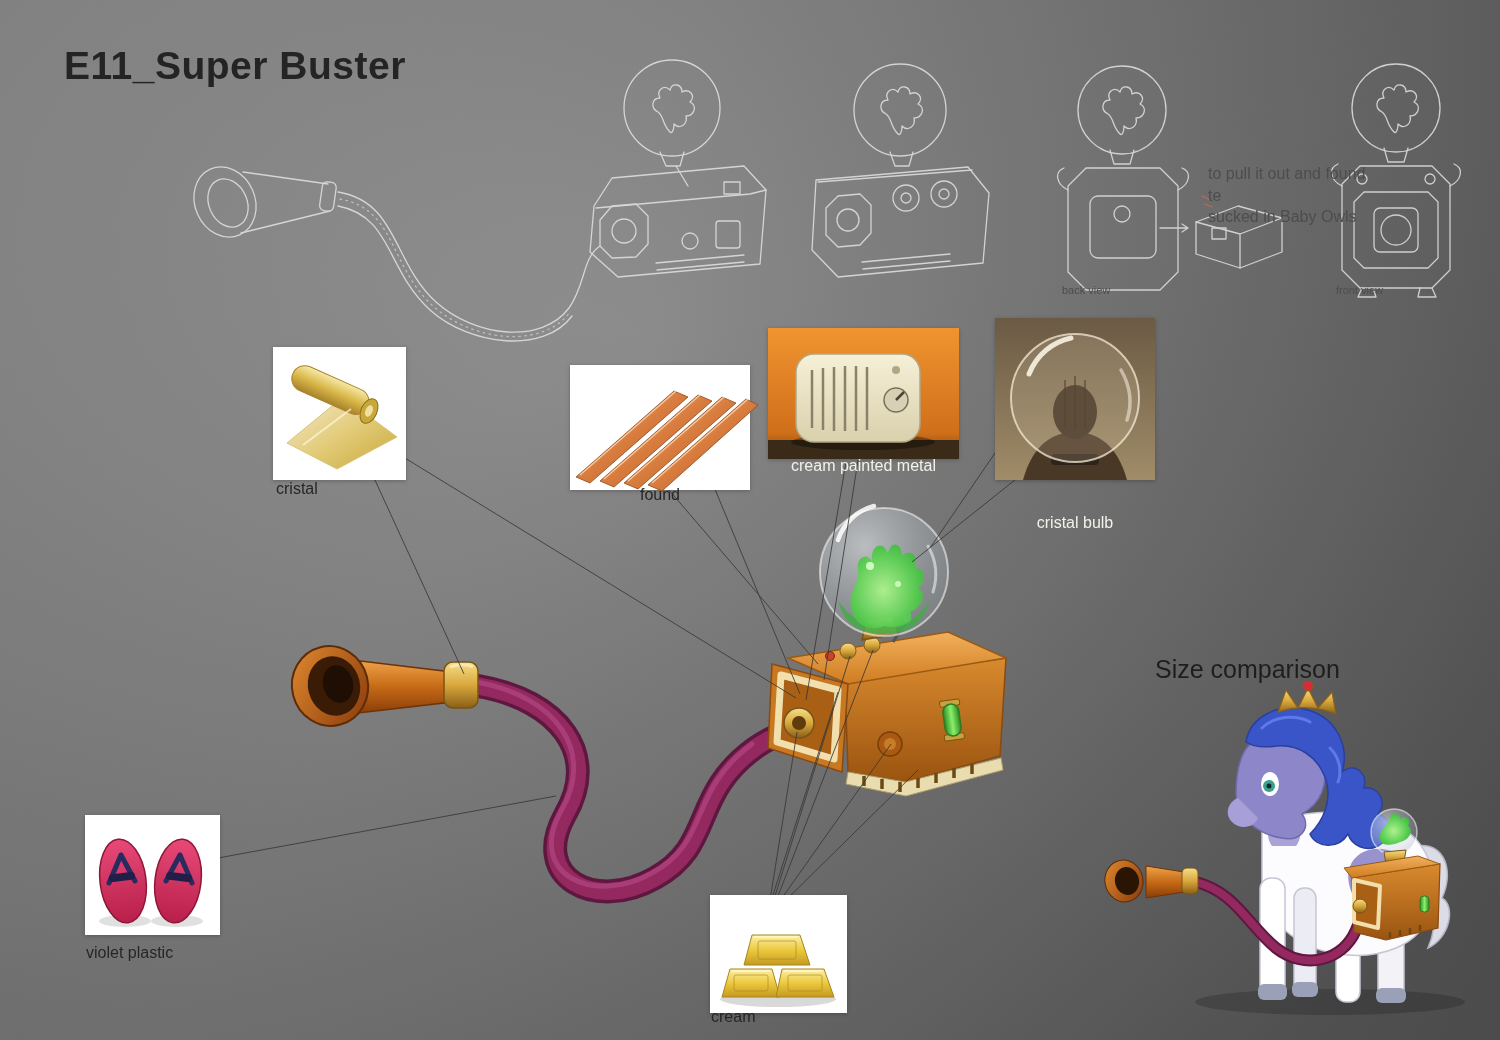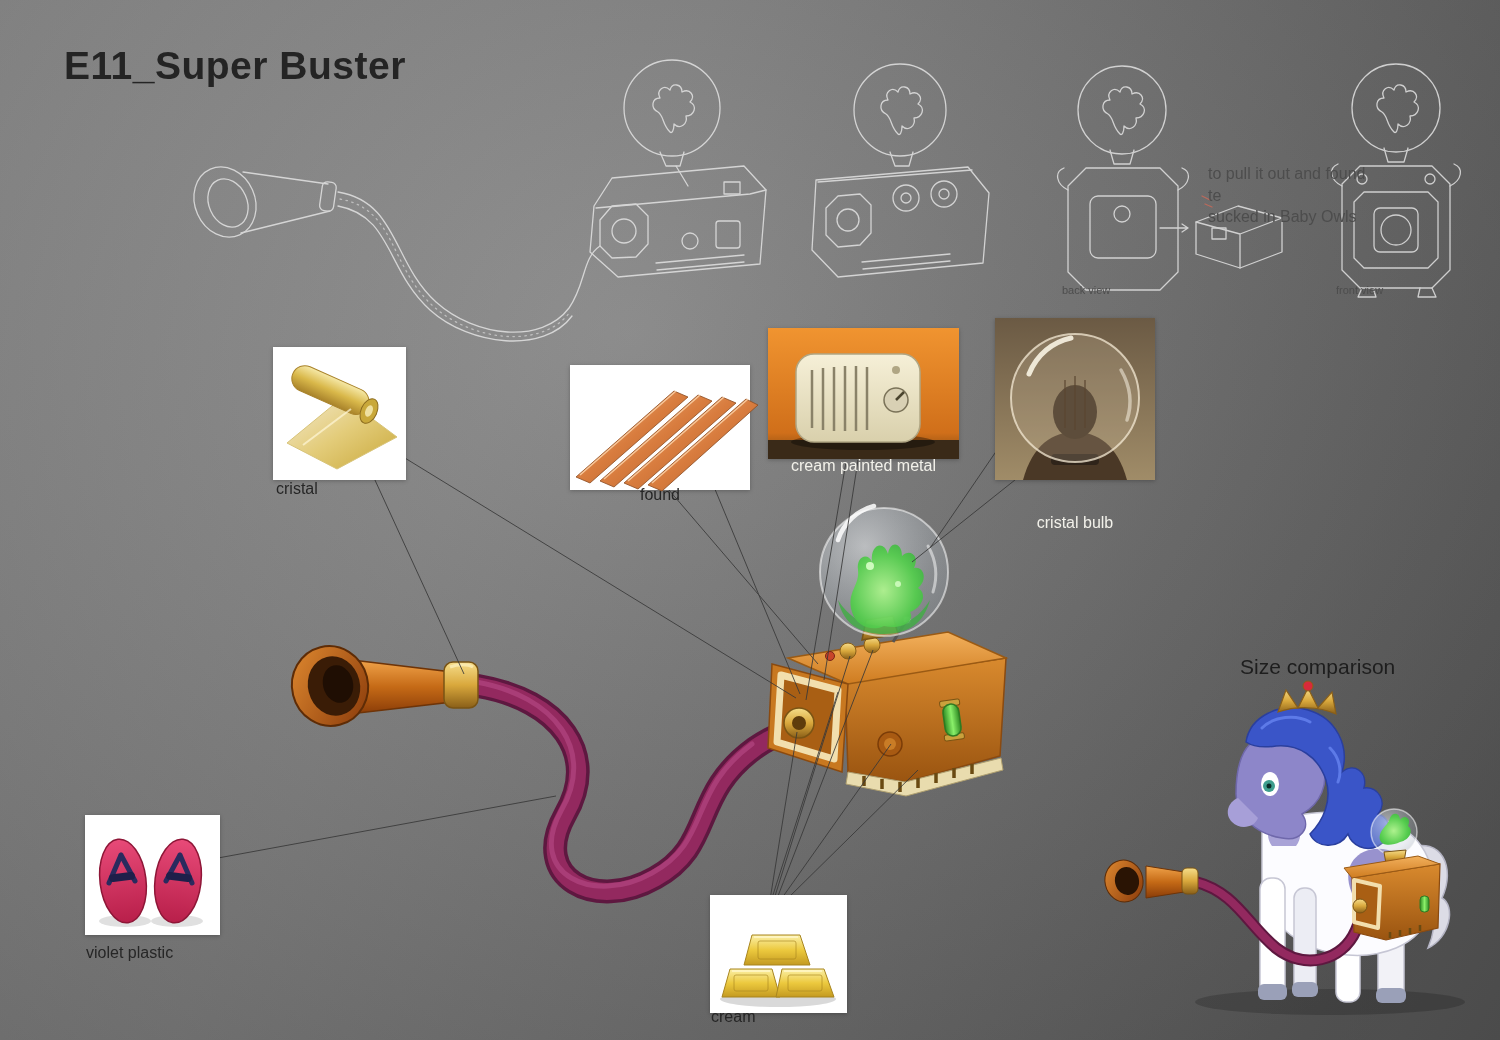--- a/index.html
+++ b/index.html
@@ -403,15 +403,15 @@
   <div class="abs viewlbl txt" style="left:1062px;top:284px;">back view</div>
   <div class="abs viewlbl txt" style="left:1336px;top:284px;">front view</div>
 
   <div class="abs lbl txt" style="left:276px;top:480px;">cristal</div>
   <div class="abs lbl center txt" style="left:570px;top:486px;width:180px;">found</div>
   <div class="abs lbl light center txt" style="left:764px;top:457px;width:199px;">cream painted metal</div>
   <div class="abs lbl light center txt" style="left:995px;top:486px;width:160px;margin-top:28px;">cristal bulb</div>
   <div class="abs lbl txt" style="left:86px;top:944px;">violet plastic</div>
   <div class="abs lbl txt" style="left:711px;top:1008px;">cream</div>
 
-  <div class="abs txt" style="left:1240px;top:655px;font-size:21px;color:#1e1e1e;">Size comparison</div>
+  <div class="abs txt" style="left:1155px;top:655px;font-size:25px;color:#1e1e1e;">Size comparison</div>
 
 </div>
 
 </body></html>

